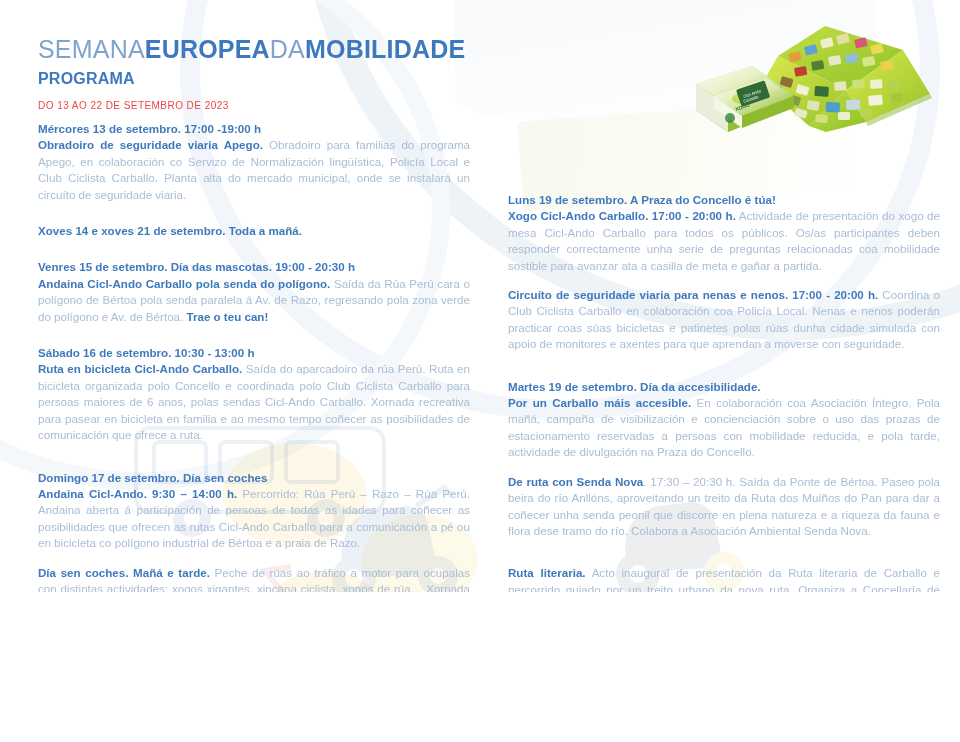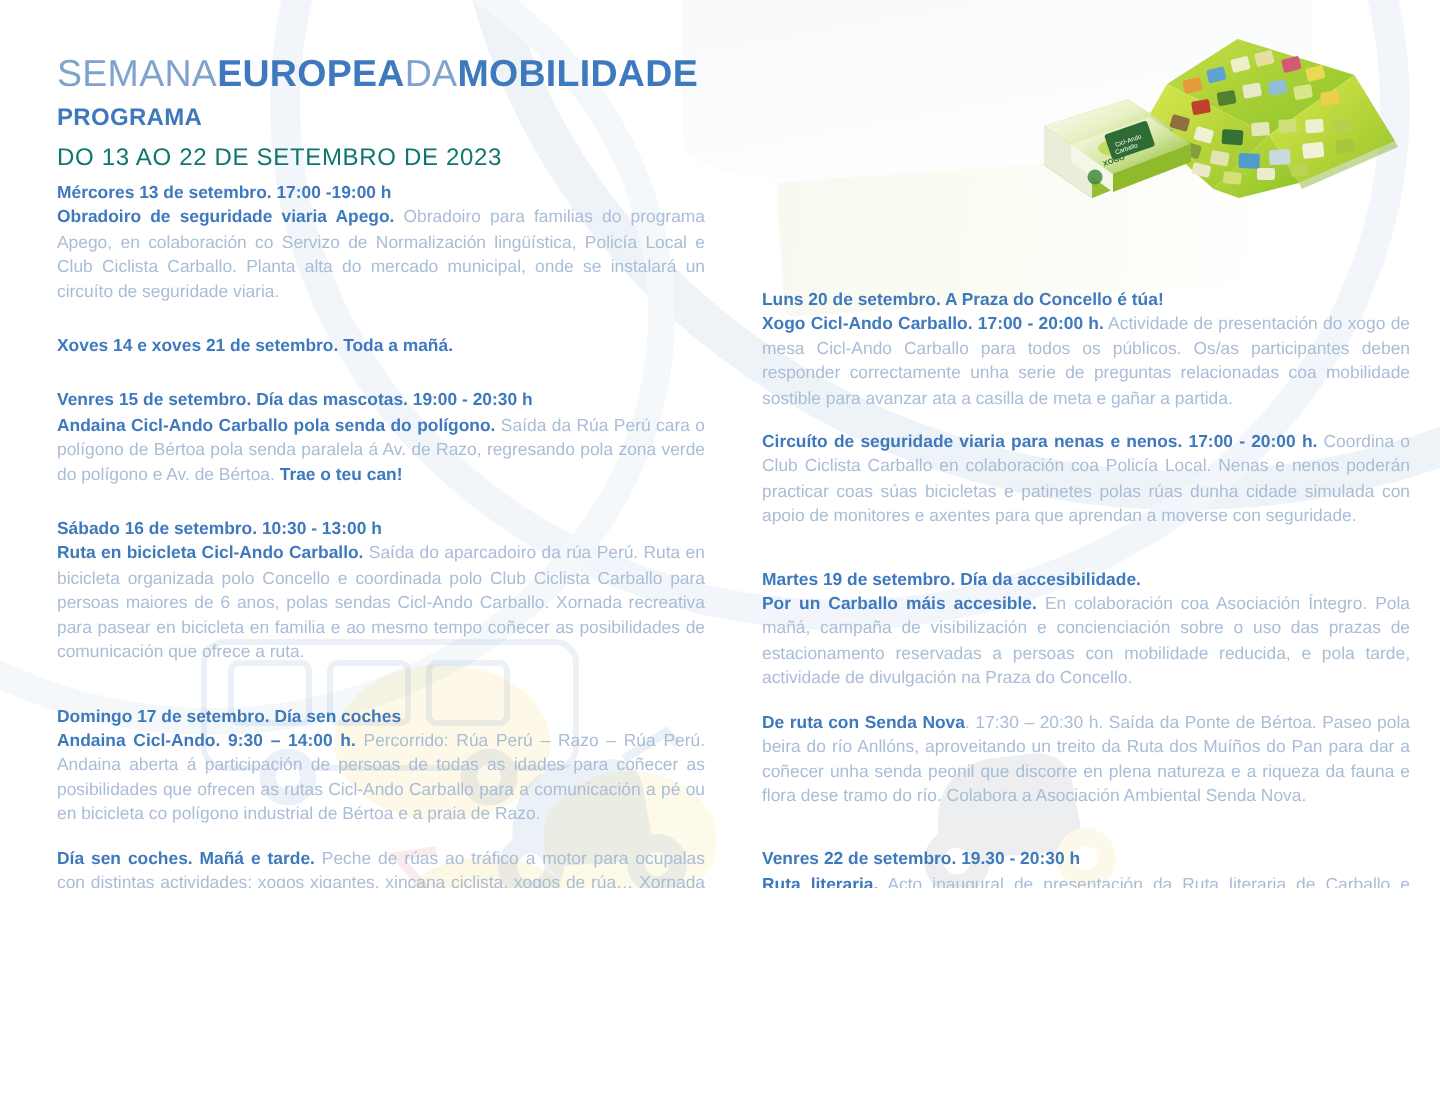--- a/index.html
+++ b/index.html
@@ -81,23 +81,23 @@
   .title-main b { color:#3f79bd; font-weight:bold; }
   .title-sub {
     font-size:16px;
     line-height:30px;
     font-weight:bold;
     color:#3f79bd;
     letter-spacing:.2px;
   }
   .title-dates {
     margin-top:3px;
-    font-size:16px;
+    font-size:10px;
     line-height:18px;
-    color:#0f766e;
+    color:#ef4444;
     letter-spacing:.45px;
   }
 
   
   .artwork { position:absolute; left:670px; top:10px; width:290px; height:190px; z-index:4; }
 
   
   .col {
     position:absolute;
     z-index:3;
@@ -316,38 +316,37 @@
 
     <div class="entry">
       <p><b>Ruta en bici por Sísamo. Saída ás 10:30 h.</b><span> Organiza A.V.V. Santiago Apóstol de Sísamo. Ruta en bicicleta por distintos lugares da parroquia.</span></p>
     </div>
 
   </div>
 
   <div class="col col-right">
 
     <div class="entry gap-sm">
-      <p class="hdr">Luns 20 de setembro. A Praza do Concello é túa!</p>
+      <p class="hdr">Luns 19 de setembro. A Praza do Concello é túa!</p>
       <p><b>Xogo Cicl-Ando Carballo. 17:00 - 20:00 h.</b><span> Actividade de presentación do xogo de mesa Cicl-Ando Carballo para todos os públicos. Os/as participantes deben responder correctamente unha serie de preguntas relacionadas coa mobilidade sostible para avanzar ata a casilla de meta e gañar a partida.</span></p>
     </div>
 
     <div class="entry gap-lg">
       <p><b>Circuíto de seguridade viaria para nenas e nenos. 17:00 - 20:00 h.</b><span> Coordina o Club Ciclista Carballo en colaboración coa Policía Local. Nenas e nenos poderán practicar coas súas bicicletas e patinetes polas rúas dunha cidade simulada con apoio de monitores e axentes para que aprendan a moverse con seguridade.</span></p>
     </div>
 
     <div class="entry gap-sm">
       <p class="hdr">Martes 19 de setembro. Día da accesibilidade.</p>
       <p><b>Por un Carballo máis accesible.</b><span> En colaboración coa Asociación Íntegro. Pola mañá, campaña de visibilización e concienciación sobre o uso das prazas de estacionamento reservadas a persoas con mobilidade reducida, e pola tarde, actividade de divulgación na Praza do Concello.</span></p>
     </div>
 
     <div class="entry gap-lg">
       <p><b>De ruta con Senda Nova</b><span>. 17:30 – 20:30 h. Saída da Ponte de Bértoa. Paseo pola beira do río Anllóns, aproveitando un treito da Ruta dos Muíños do Pan para dar a coñecer unha senda peonil que discorre en plena natureza e a riqueza da fauna e flora dese tramo do río. Colabora a Asociación Ambiental Senda Nova.</span></p>
     </div>
 
 
     <div class="entry">
-      <p class="hdr">Venres 22 de setembro. 19.30 - 20:30 h</p>
       <p><b>Ruta literaria.</b><span> Acto inaugural de presentación da Ruta literaria de Carballo e percorrido guiado por un treito urbano da nova ruta. Organiza a Concellaría de Bibliotecas.</span></p>
     </div>
 
   </div>
 
 </div>
 
 </body></html>

